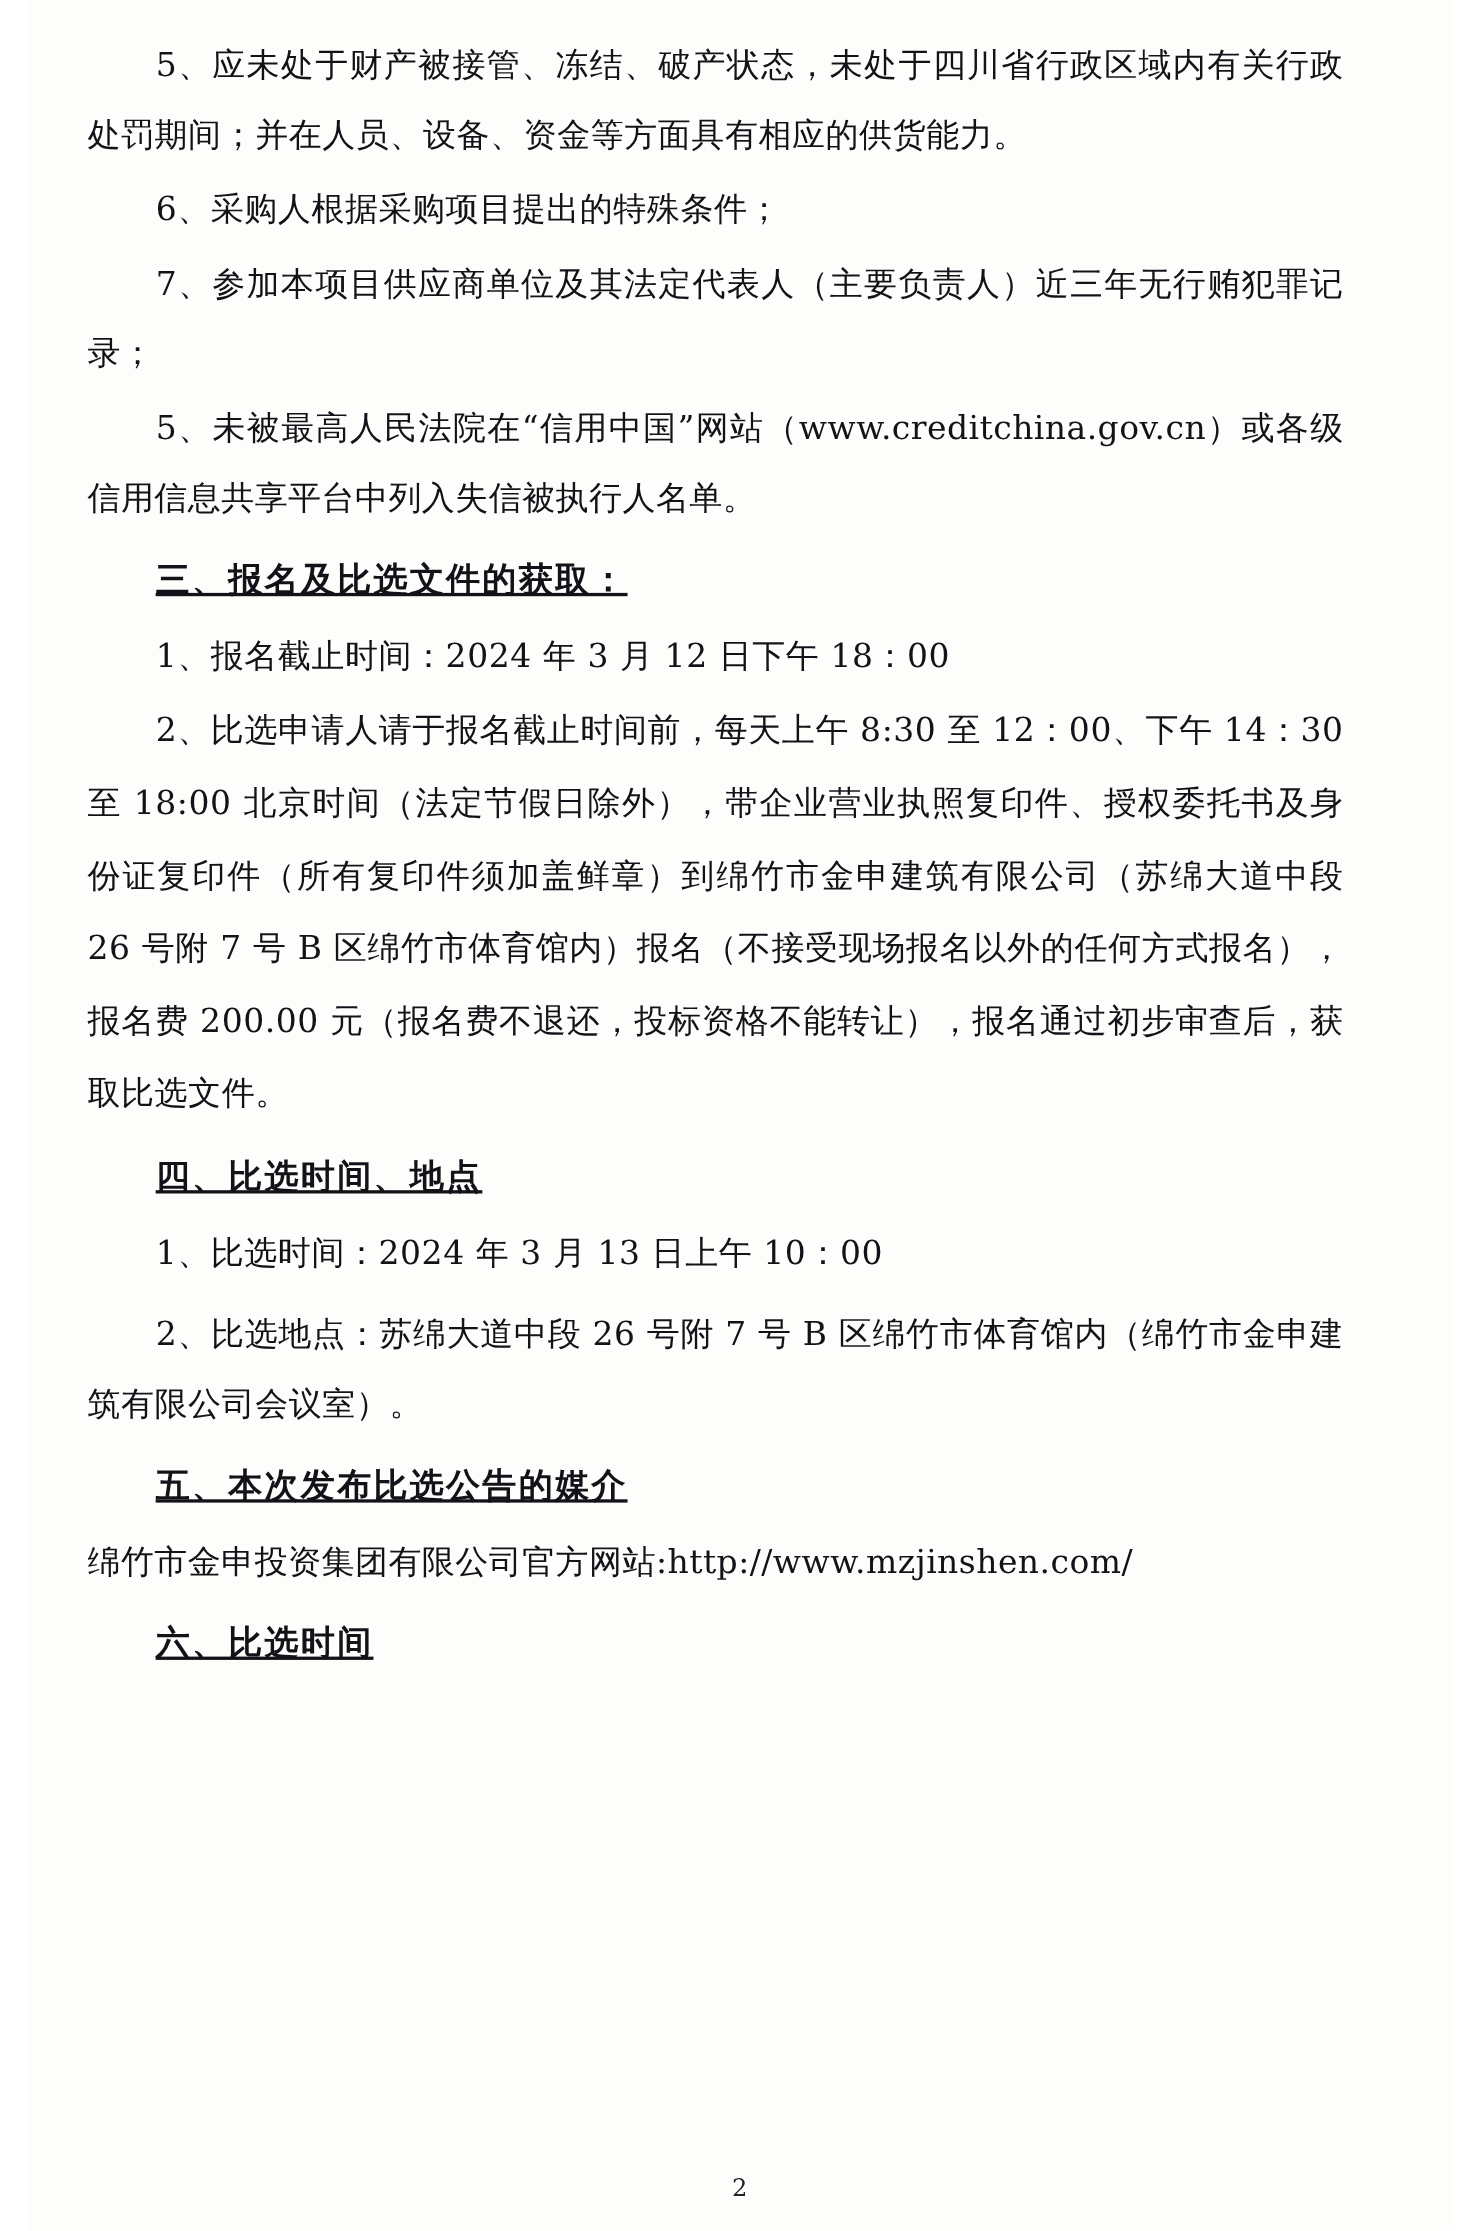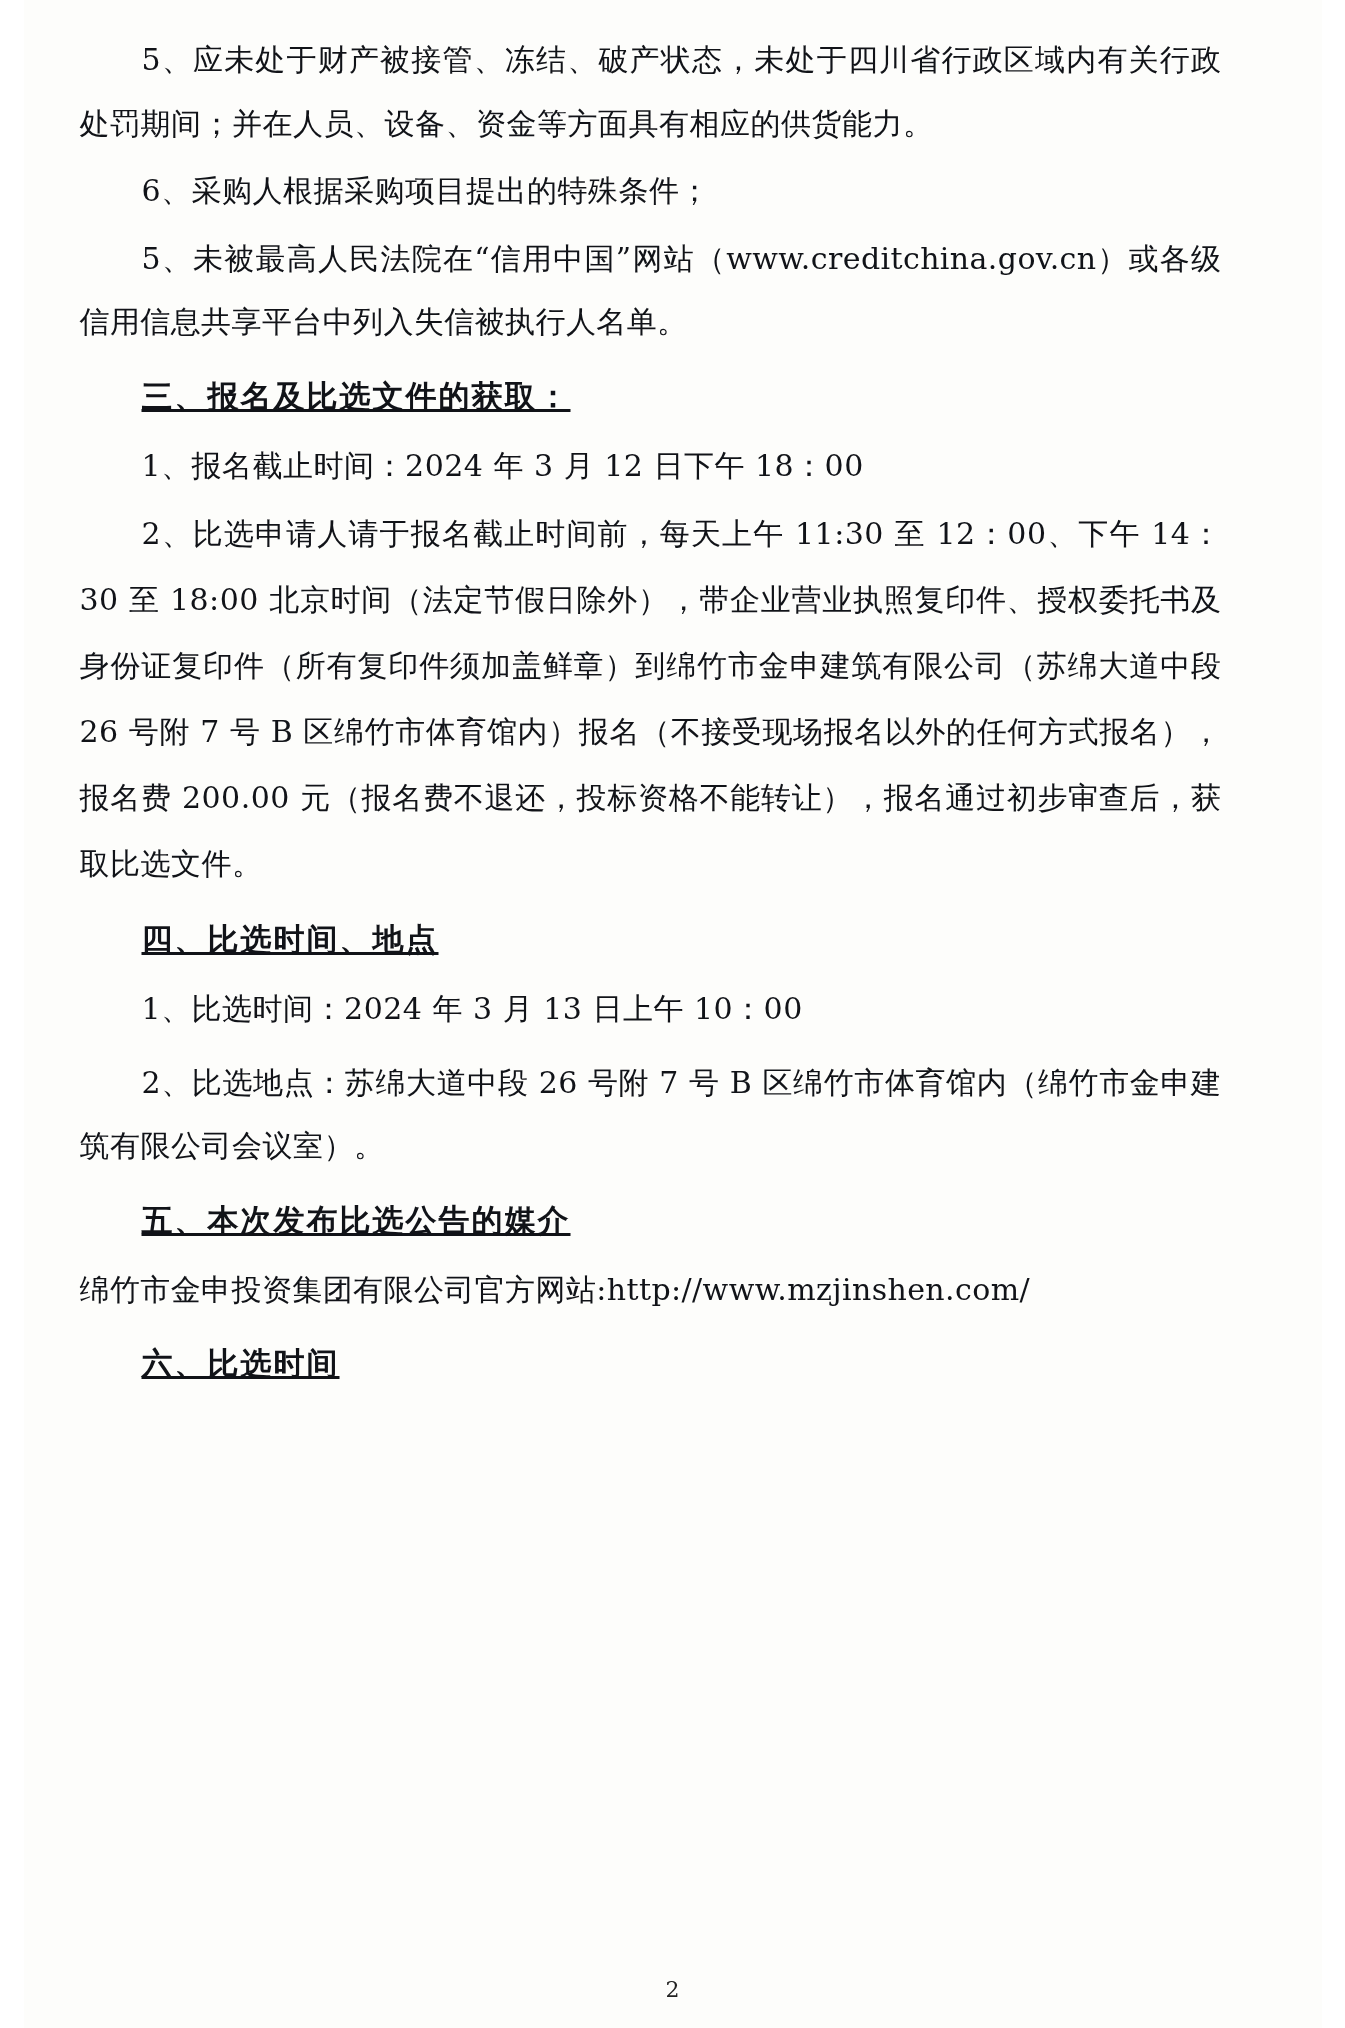--- a/index.html
+++ b/index.html
@@ -64,28 +64,29 @@
 <body>
 
 <div class="page">
 
   <div class="body-text">
 
     <p class="indent">5、应未处于财产被接管、冻结、破产状态，未处于四川省行政区域内有关行政处罚期间；并在人员、设备、资金等方面具有相应的供货能力。</p>
 
     <p class="indent gap-sm">6、采购人根据采购项目提出的特殊条件；</p>
 
+    <p class="indent gap-sm">7、参加本项目供应商单位及其法定代表人（主要负责人）近三年无行贿犯罪记录；</p>
 
     <p class="indent gap-sm mono-ish">5、未被最高人民法院在“信用中国”网站（www.creditchina.gov.cn）或各级信用信息共享平台中列入失信被执行人名单。</p>
 
     <p class="heading gap-md">三、报名及比选文件的获取：</p>
 
     <p class="indent gap-sm">1、报名截止时间：2024 年 3 月 12 日下午 18：00</p>
 
-    <p class="indent gap-sm para-wide">2、比选申请人请于报名截止时间前，每天上午 11:30 至 12：00、下午 14：30 至 18:00 北京时间（法定节假日除外），带企业营业执照复印件、授权委托书及身份证复印件（所有复印件须加盖鲜章）到绵竹市金申建筑有限公司（苏绵大道中段 26 号附 7 号 B 区绵竹市体育馆内）报名（不接受现场报名以外的任何方式报名），报名费 200.00 元（报名费不退还，投标资格不能转让），报名通过初步审查后，获取比选文件。</p>
+    <p class="indent gap-sm para-wide">2、比选申请人请于报名截止时间前，每天上午 8:30 至 12：00、下午 14：30 至 18:00 北京时间（法定节假日除外），带企业营业执照复印件、授权委托书及身份证复印件（所有复印件须加盖鲜章）到绵竹市金申建筑有限公司（苏绵大道中段 26 号附 7 号 B 区绵竹市体育馆内）报名（不接受现场报名以外的任何方式报名），报名费 200.00 元（报名费不退还，投标资格不能转让），报名通过初步审查后，获取比选文件。</p>
 
     <p class="heading gap-md">四、比选时间、地点</p>
 
     <p class="indent gap-sm">1、比选时间：2024 年 3 月 13 日上午 10：00</p>
 
     <p class="indent gap-md">2、比选地点：苏绵大道中段 26 号附 7 号 B 区绵竹市体育馆内（绵竹市金申建筑有限公司会议室）。</p>
 
     <p class="heading gap-md">五、本次发布比选公告的媒介</p>
 
     <p class="gap-sm mono-ish">绵竹市金申投资集团有限公司官方网站:http://www.mzjinshen.com/</p>

